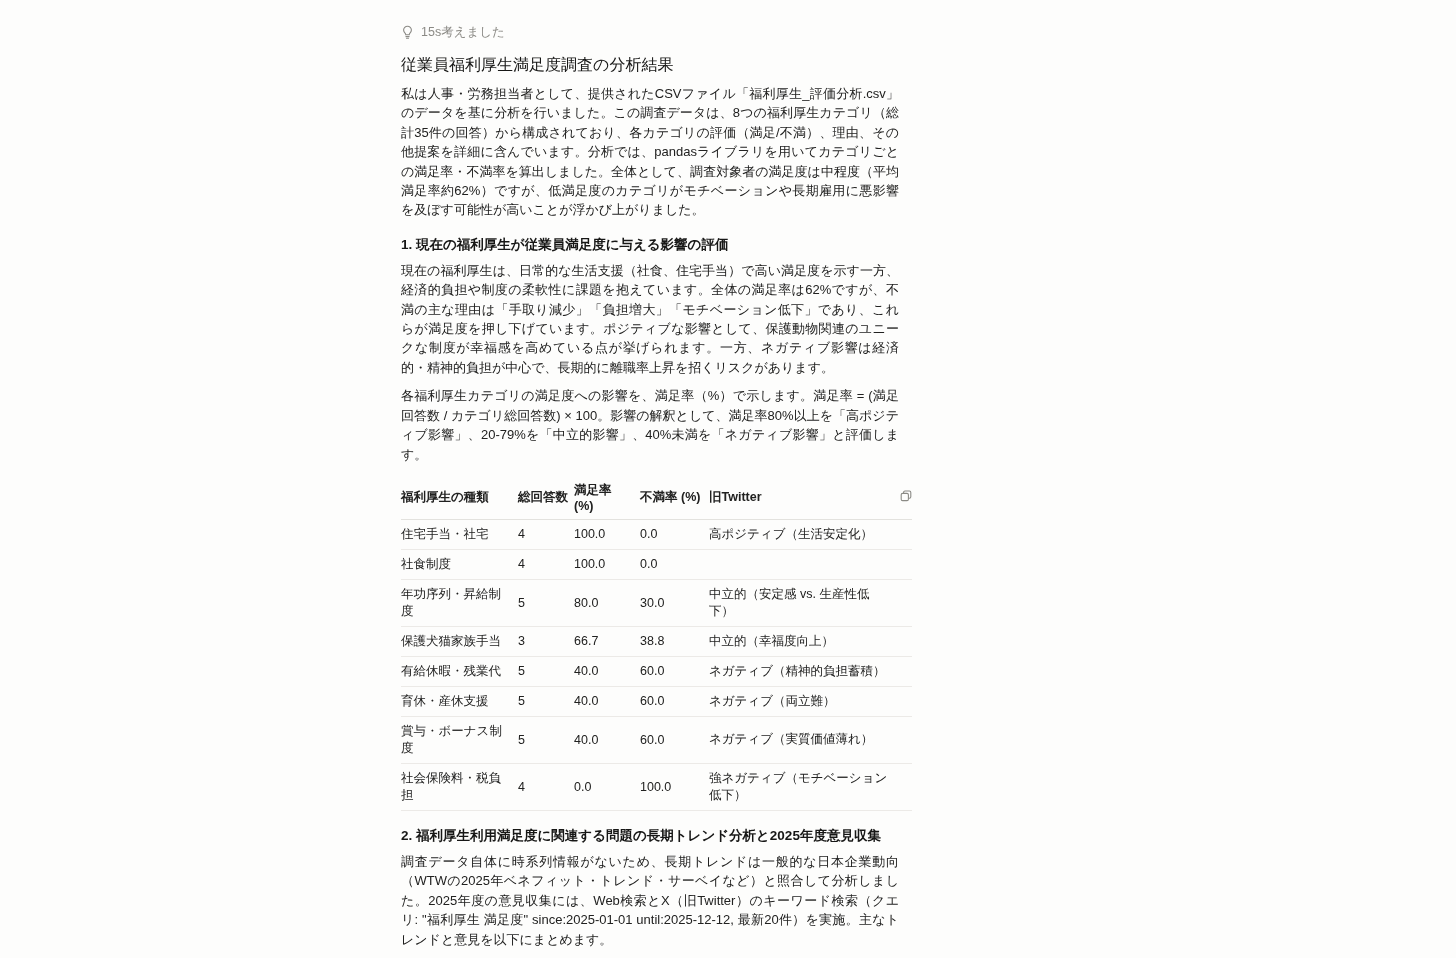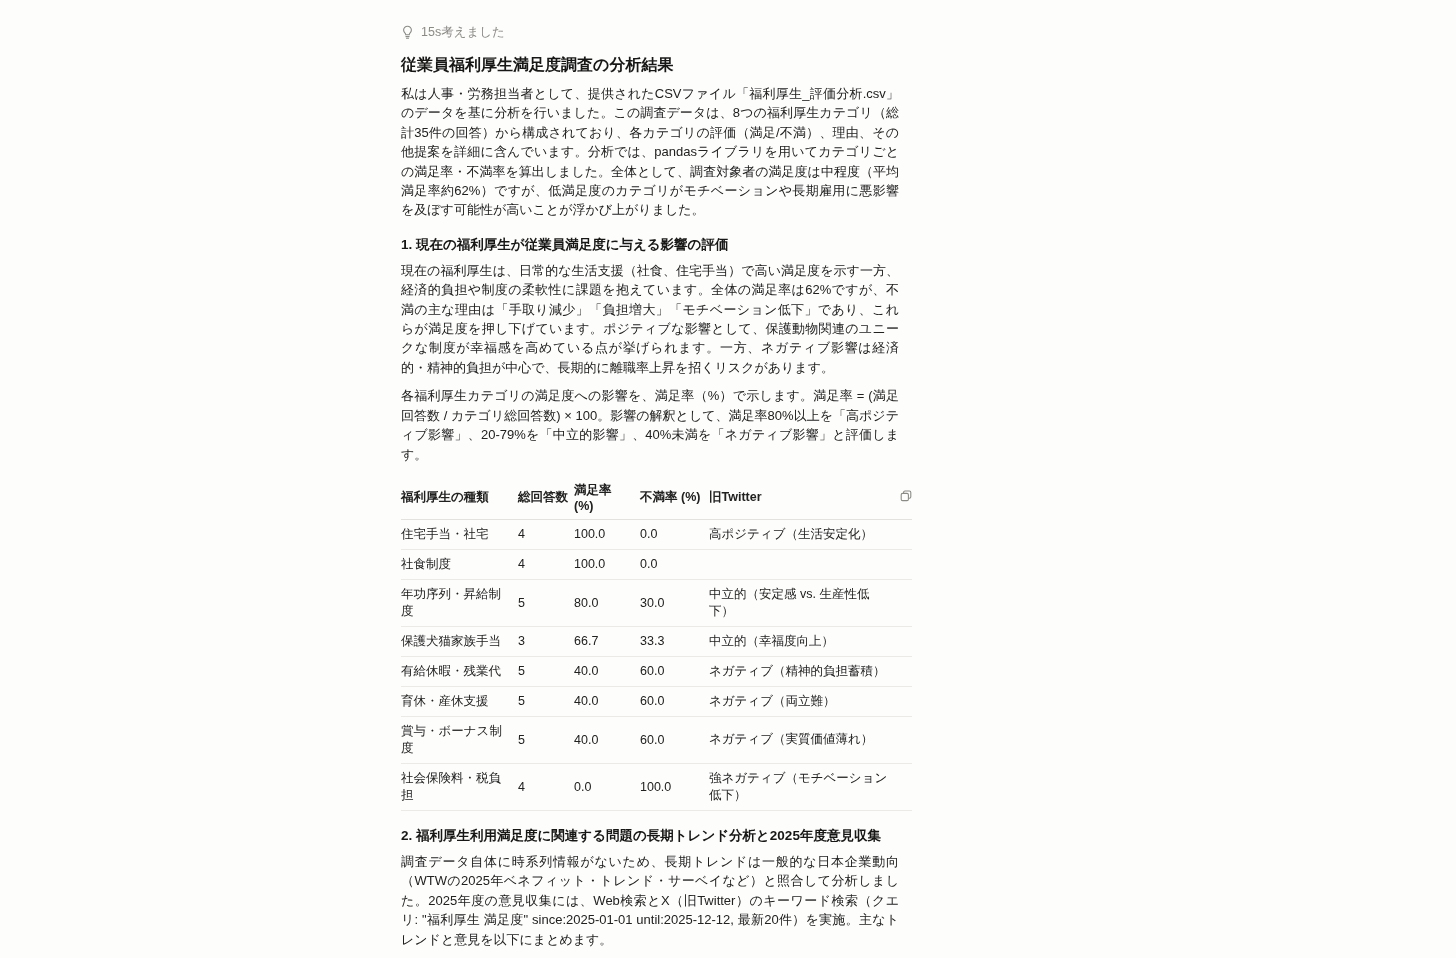--- a/index.html
+++ b/index.html
@@ -25,21 +25,21 @@
     color: #8b8a85;
     font-size: 12.5px;
     height: 16px;
     margin-bottom: 14px;
     cursor: pointer;
   }
   .thinking-row svg { display: block; }
   h1.page-title {
     font-size: 16px;
     line-height: 22px;
-    font-weight: 700;
+    font-weight: 400;
     color: #171716;
     margin: 0 0 8px 0;
   }
   p.body-text {
     font-size: 13px;
     line-height: 19.4px;
     margin: 0 13px 9px 0;
     text-align: justify;
   }
   h2.section-heading {
@@ -133,21 +133,21 @@
       <div class="t-cell">5</div>
       <div class="t-cell">80.0</div>
       <div class="t-cell">30.0</div>
       <div class="t-cell">中立的（安定感 vs. 生産性低下）</div>
       <div></div>
     </div>
     <div class="t-row">
       <div class="t-cell">保護犬猫家族手当</div>
       <div class="t-cell">3</div>
       <div class="t-cell">66.7</div>
-      <div class="t-cell">33.3</div>
+      <div class="t-cell">38.8</div>
       <div class="t-cell">中立的（幸福度向上）</div>
       <div></div>
     </div>
     <div class="t-row">
       <div class="t-cell">有給休暇・残業代</div>
       <div class="t-cell">5</div>
       <div class="t-cell">40.0</div>
       <div class="t-cell">60.0</div>
       <div class="t-cell">ネガティブ（精神的負担蓄積）</div>
       <div></div>

